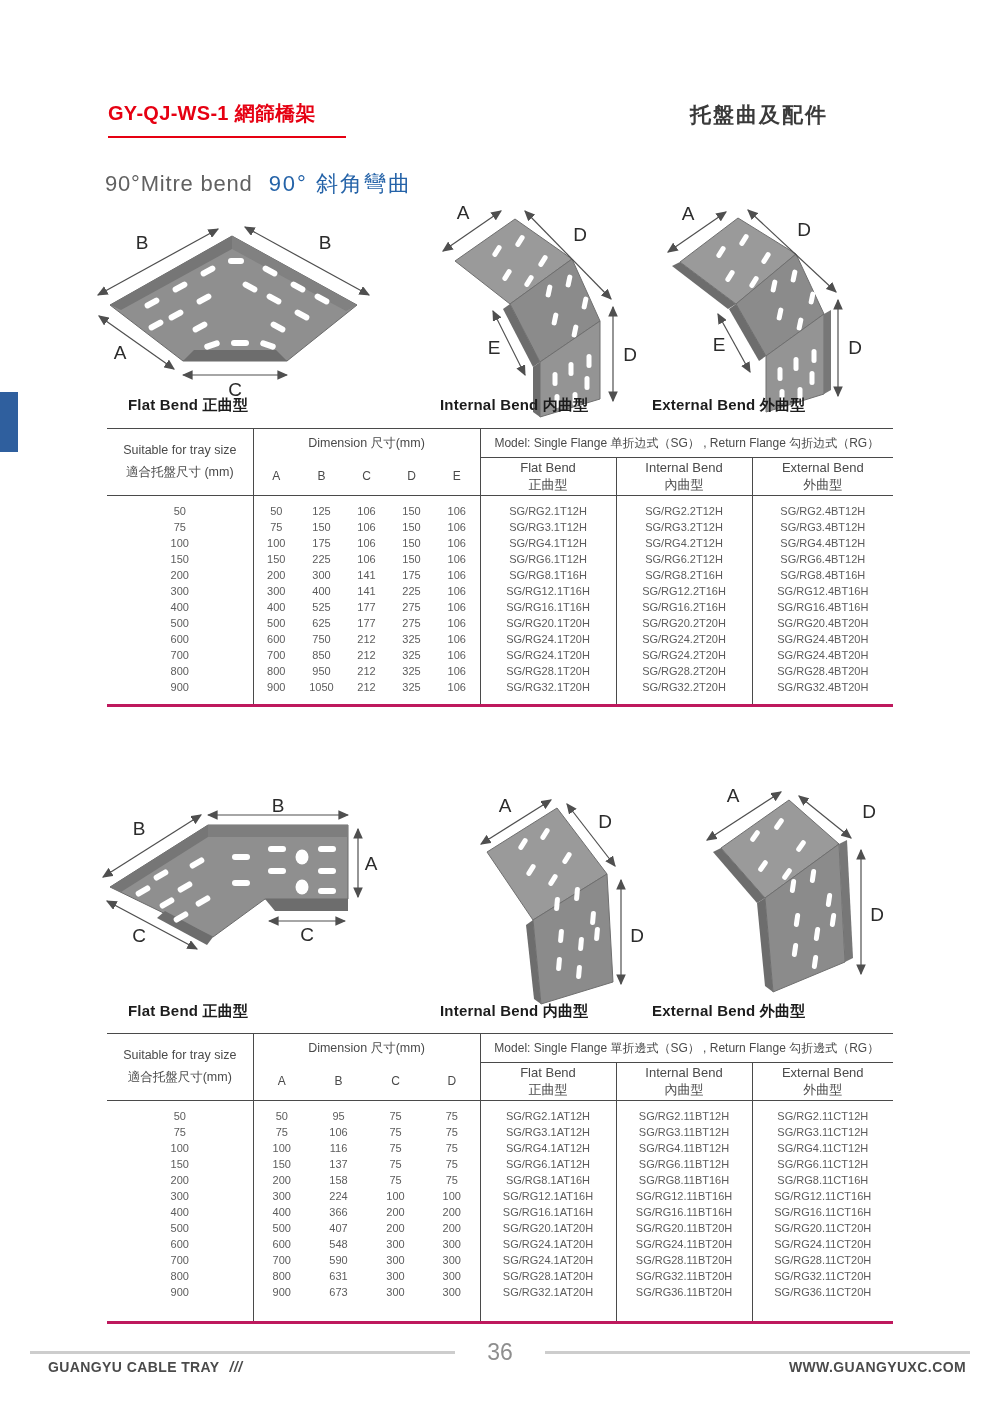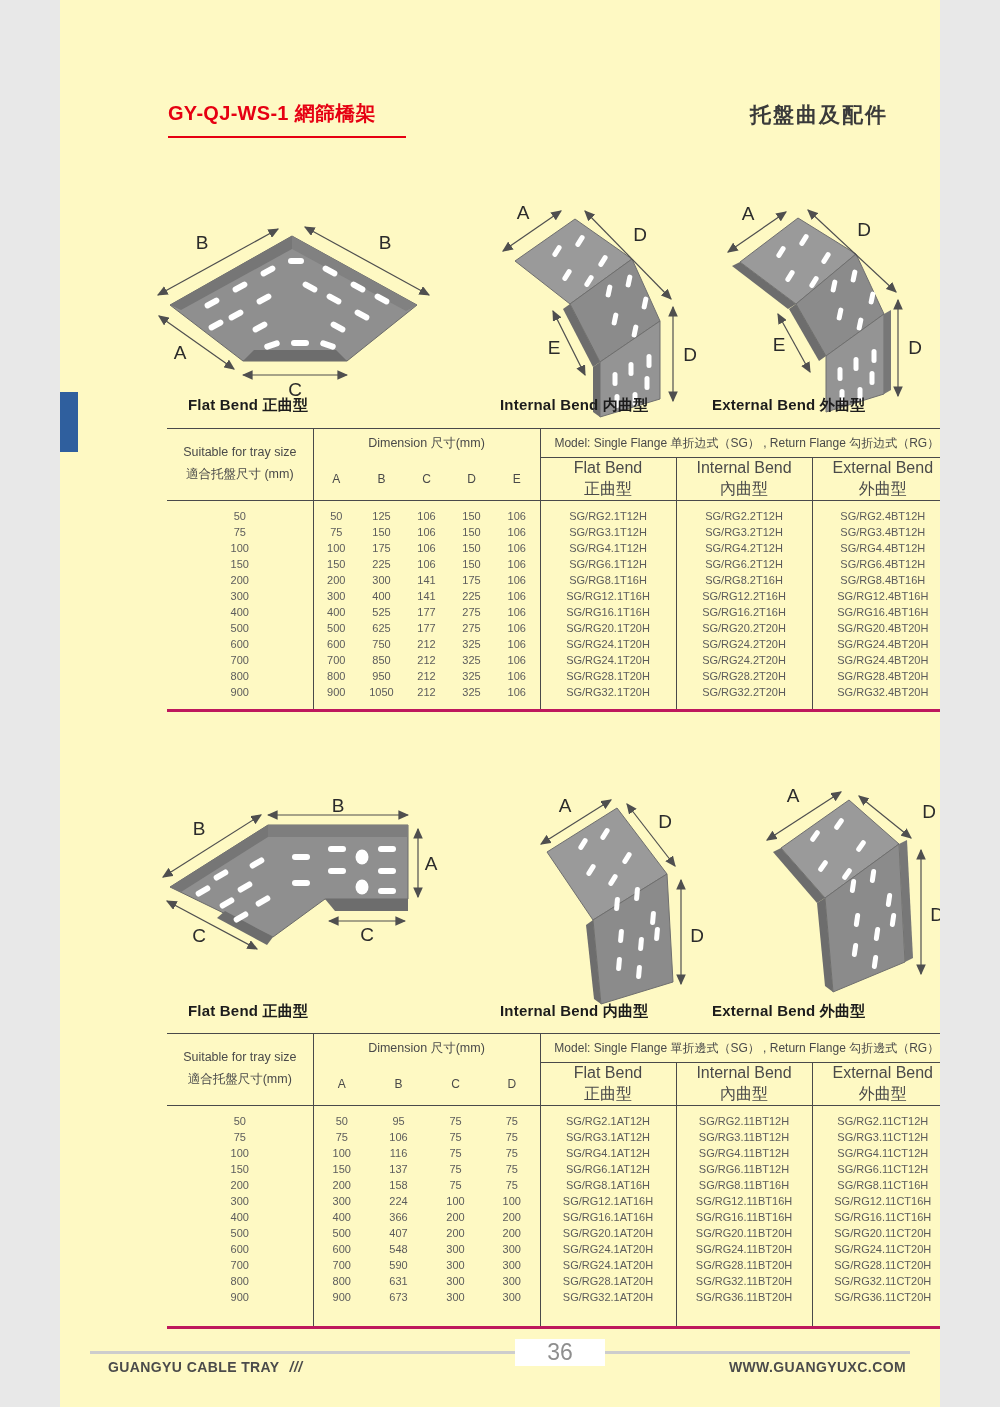--- a/index.html
+++ b/index.html
@@ -1,17 +1,17 @@
 <!DOCTYPE html>
 <html><head>
 <meta charset="utf-8">
 <style>
   html,body{margin:0;padding:0;background:#e8e8e8;}
   body{font-family:"Liberation Sans","DejaVu Sans",sans-serif;}
-  .page{position:relative;width:880px;height:1407px;margin:0 auto;background:#fef9c3;overflow:hidden;color:#3d3d3d;}
+  .page{position:relative;width:1000px;height:1407px;margin:0 auto;background:#ffffff;overflow:hidden;color:#3d3d3d;}
 
   
   .hdr-code{position:absolute;left:108px;top:100px;font-size:20px;font-weight:bold;color:#e60012;letter-spacing:.3px;}
   .hdr-underline{position:absolute;left:108px;top:136px;width:238px;height:2px;background:#e60012;}
   .hdr-en{position:absolute;left:362px;top:101px;font-size:21px;color:#3a3a3a;letter-spacing:.6px;}
   .hdr-zh{position:absolute;left:690px;top:101px;font-size:21px;font-weight:600;color:#3a3a3a;letter-spacing:2px;}
 
   
   .sec-title{position:absolute;left:105px;font-size:22px;white-space:nowrap;}
   #sec1-title{top:169px;}
@@ -42,21 +42,21 @@
   
   .data-table{position:absolute;width:786px;border-collapse:collapse;table-layout:fixed;
               border-top:1px solid #4a4a4a;border-bottom:3px solid #be185d;}
   #table1{left:107px;top:428px;}
   #table2{left:107px;top:1033px;}
   .data-table th{font-weight:normal;color:#4a4a4a;text-align:center;padding:0;}
   .th-size{font-size:12.5px;line-height:1.75;}
   .th-dim{font-size:12.5px;height:28px;}
   .th-model{font-size:12px;height:28px;border-bottom:1px solid #4a4a4a;}
   .th-dimcol{font-size:12px;height:37px;}
-  .th-modelcol{font-size:16px;line-height:1.3;height:37px;}
+  .th-modelcol{font-size:13px;line-height:1.3;height:37px;}
   thead tr:last-child th,.th-size{border-bottom:1px solid #4a4a4a;}
   .b-r{border-right:1px solid #4a4a4a;}
   .b-l{border-left:1px solid #4a4a4a;}
   .data-table tbody td{font-size:11px;height:16px;text-align:center;color:#5c5c5c;padding:0;}
   .data-table tbody tr:first-child td{padding-top:7px;}
   #table1 tbody tr:last-child td{padding-bottom:9px;}
   #table2 tbody tr:last-child td{padding-bottom:21px;}
 
   
   .side-tab{position:absolute;left:0;top:392px;width:18px;height:60px;background:#2f5f9e;}
@@ -70,20 +70,23 @@
 </style>
 </head>
 <body>
 
 <div class="page">
 
   <div class="hdr-code">GY-QJ-WS-1 網篩橋架</div>
   <div class="hdr-underline"></div>
   <div class="hdr-zh">托盤曲及配件</div>
 
+  <div class="sec-title" id="sec1-title">
+    <span class="t-en">90°Mitre bend</span><span class="t-zh">90° 斜角彎曲</span>
+  </div>
 
   <figure id="dia1">
     <svg viewBox="0 0 305 197">
       <defs>
           <marker id="ar1" markerWidth="9" markerHeight="8" refX="8" refY="4" orient="auto-start-reverse">
             <path d="M0,0 L9,4 L0,8 z" fill="#4f4f4f"></path>
           </marker>
         </defs>
       <g>
         <polygon points="142,33 267,102 197,158 93,158 20,102" fill="#8f8f8f" stroke="#6a6a6a" stroke-width="1"></polygon>

